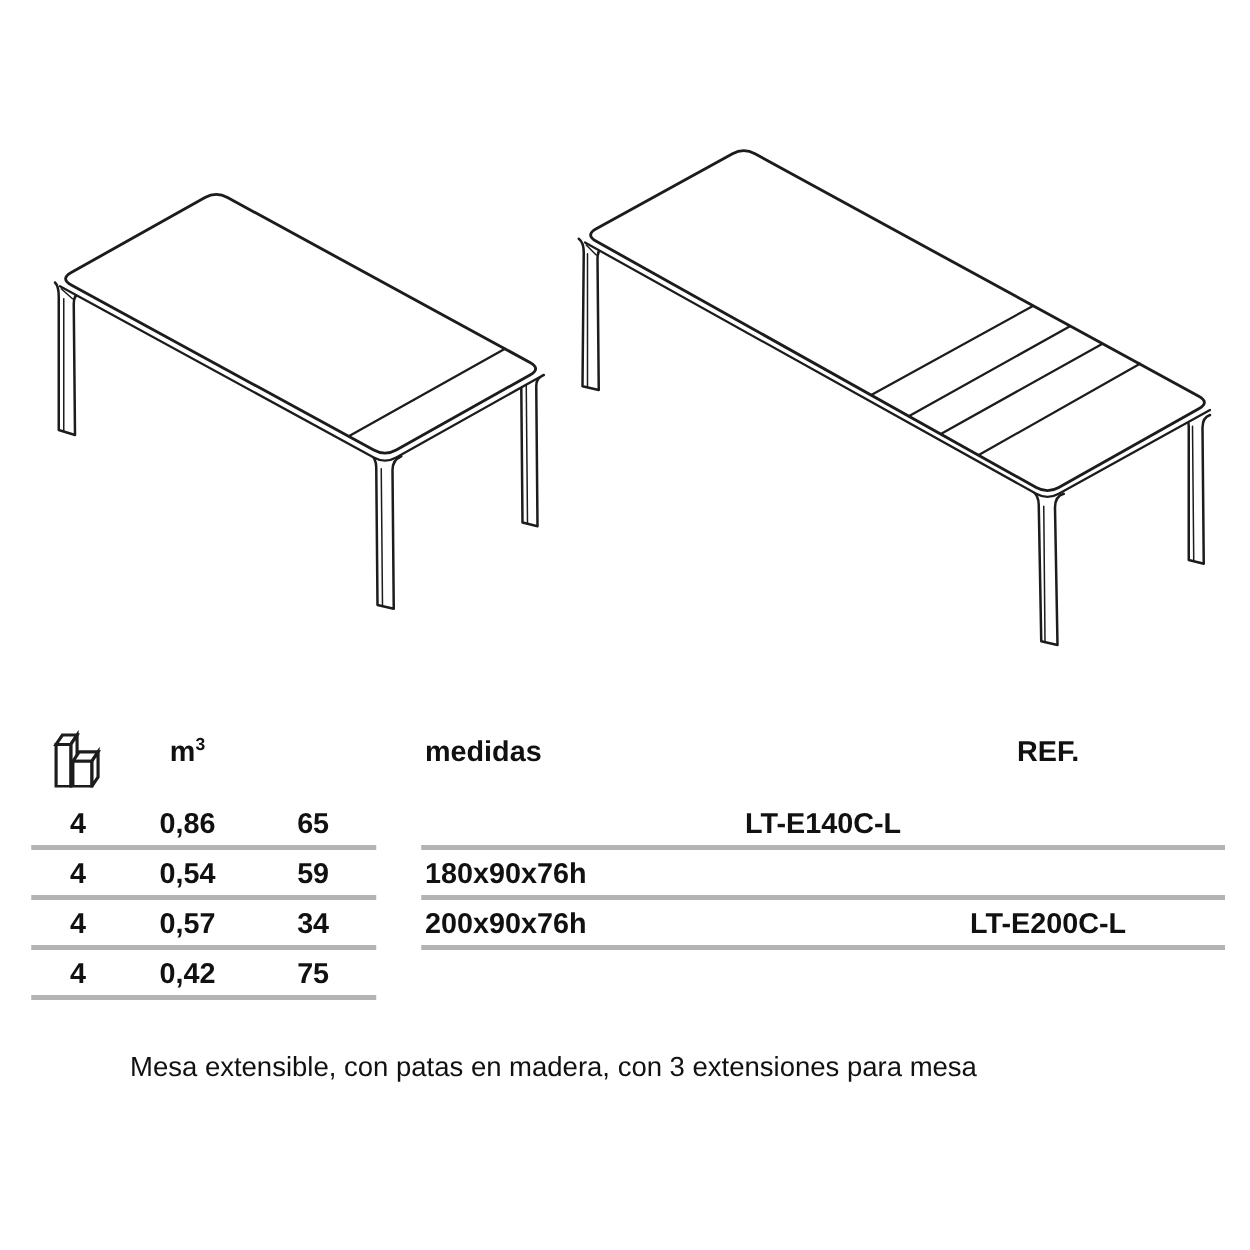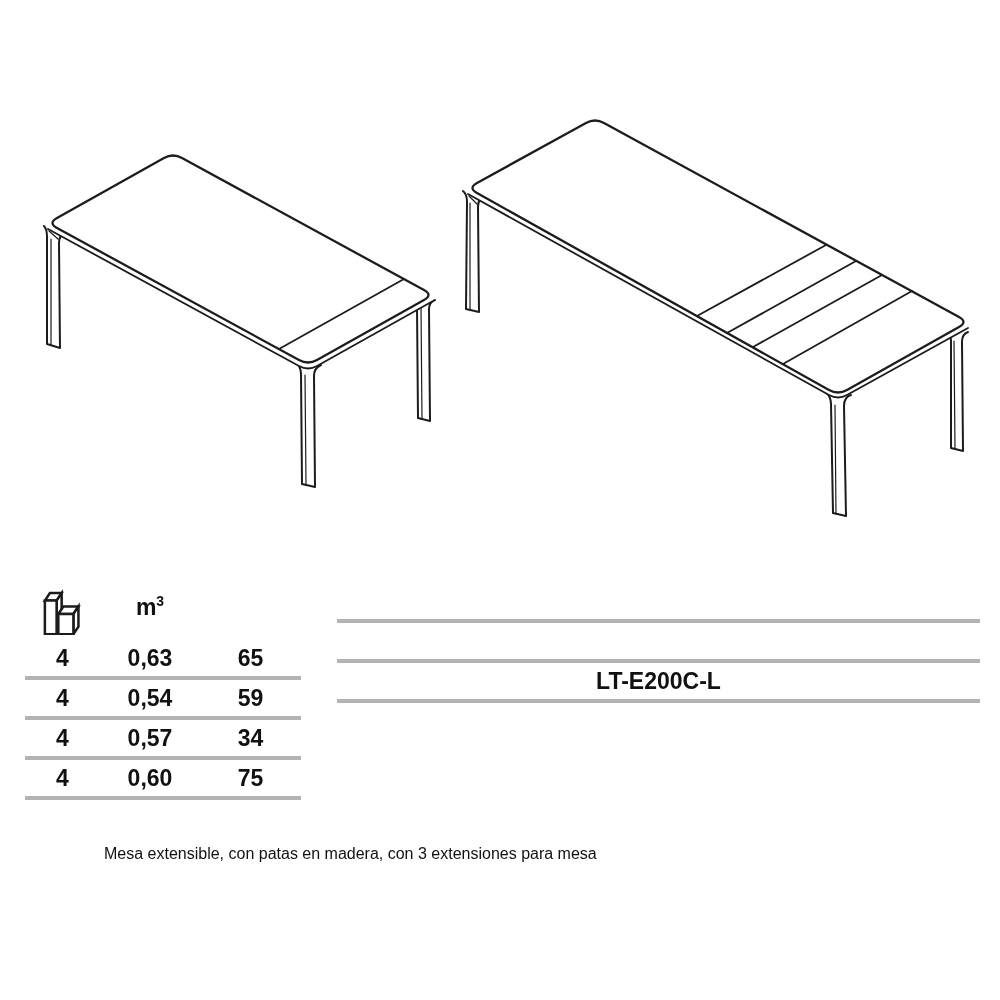--- a/index.html
+++ b/index.html
@@ -12,35 +12,35 @@
   .drawings .under{stroke-width:1.8;}
   .drawings .seam{stroke-width:1.8;}
   .drawings .leg{stroke-width:2;fill:#fff;}
   .drawings .thin{stroke-width:1.2;}
 
   .spec{position:absolute;left:25px;top:583px;width:955px;display:flex;gap:36px;
         font-weight:bold;font-size:23px;}
   .sub{display:flex;flex-direction:column;}
   .sub.l{width:276px;}
   .sub.r{width:643px;}
-  .hrow{display:flex;height:57px;align-items:center;}
+  .hrow{display:flex;height:57px;align-items:flex-start;}
   .row{display:flex;height:40px;box-sizing:border-box;border-bottom:4px solid #b3b3b3;
        align-items:center;}
   .c{line-height:36px;}
   .cq{width:75px;text-align:center;}
   .cm{width:100px;text-align:center;}
   .ck{width:101px;text-align:center;}
   .cd{width:360px;text-align:left;padding-left:3px;box-sizing:border-box;}
   .cr{flex:1;text-align:center;}
   .hcell{padding-bottom:10px;}
   .hicon{padding-bottom:1px;display:flex;justify-content:center;}
   sup{font-size:14px;line-height:0;}
 
   .desc{position:absolute;left:104px;top:836px;width:830px;margin:0;
-        font-size:16px;line-height:35px;font-weight:normal;color:#111;}
+        font-size:22px;line-height:35px;font-weight:normal;color:#111;}
 </style>
 </head>
 <body>
 
 <div class="sheet">
 
   <svg class="drawings" width="1000" height="560" viewBox="0 0 1000 560">
 
     <g>
 
@@ -97,46 +97,53 @@
               <path d="M 23,31 L 29,22 L 47,22 L 41,31 Z"></path>
               <path d="M 41,31 L 47,22 L 47,46 L 41,55 Z"></path>
               <path d="M 23,31 L 41,31 L 41,55 L 23,55 Z"></path>
             </g>
           </svg>
         </div>
         <div class="c cm hcell"><span>m</span><sup>3</sup></div>
       </div>
       <div class="row">
         <div class="c cq">4</div>
-        <div class="c cm">0,63</div>
+        <div class="c cm">0,86</div>
         <div class="c ck">65</div>
       </div>
       <div class="row">
         <div class="c cq">4</div>
         <div class="c cm">0,54</div>
         <div class="c ck">59</div>
       </div>
       <div class="row">
         <div class="c cq">4</div>
         <div class="c cm">0,57</div>
         <div class="c ck">34</div>
       </div>
       <div class="row">
         <div class="c cq">4</div>
-        <div class="c cm">0,60</div>
+        <div class="c cm">0,42</div>
         <div class="c ck">75</div>
       </div>
     </div>
 
     <div class="sub r">
-      <div class="row">
+      <div class="hrow">
+        <div class="c cd hcell">medidas</div>
+        <div class="c cr hcell">REF.</div>
       </div>
       <div class="row">
+        <div class="c cr">LT-E140C-L</div>
       </div>
       <div class="row">
+        <div class="c cd">180x90x76h</div>
+      </div>
+      <div class="row">
+        <div class="c cd">200x90x76h</div>
         <div class="c cr">LT-E200C-L</div>
       </div>
     </div>
 
   </div>
 
   <p class="desc">
     <span>Mesa extensible, con patas en madera, con 3 extensiones para mesa</span><br>
   </p>
 

